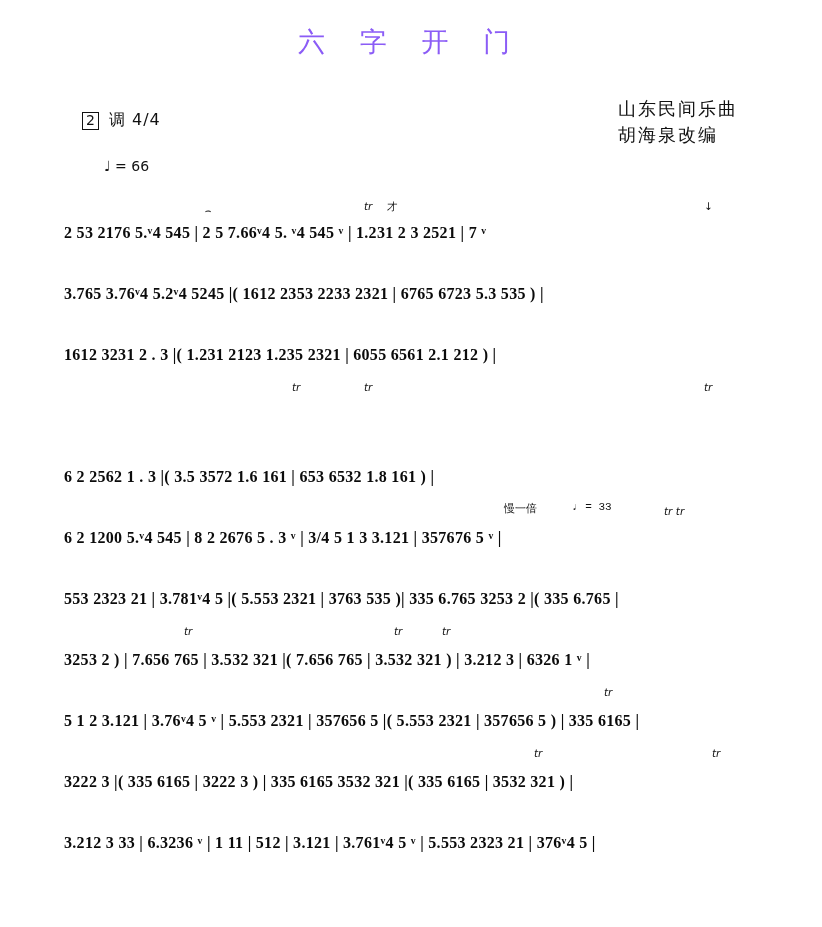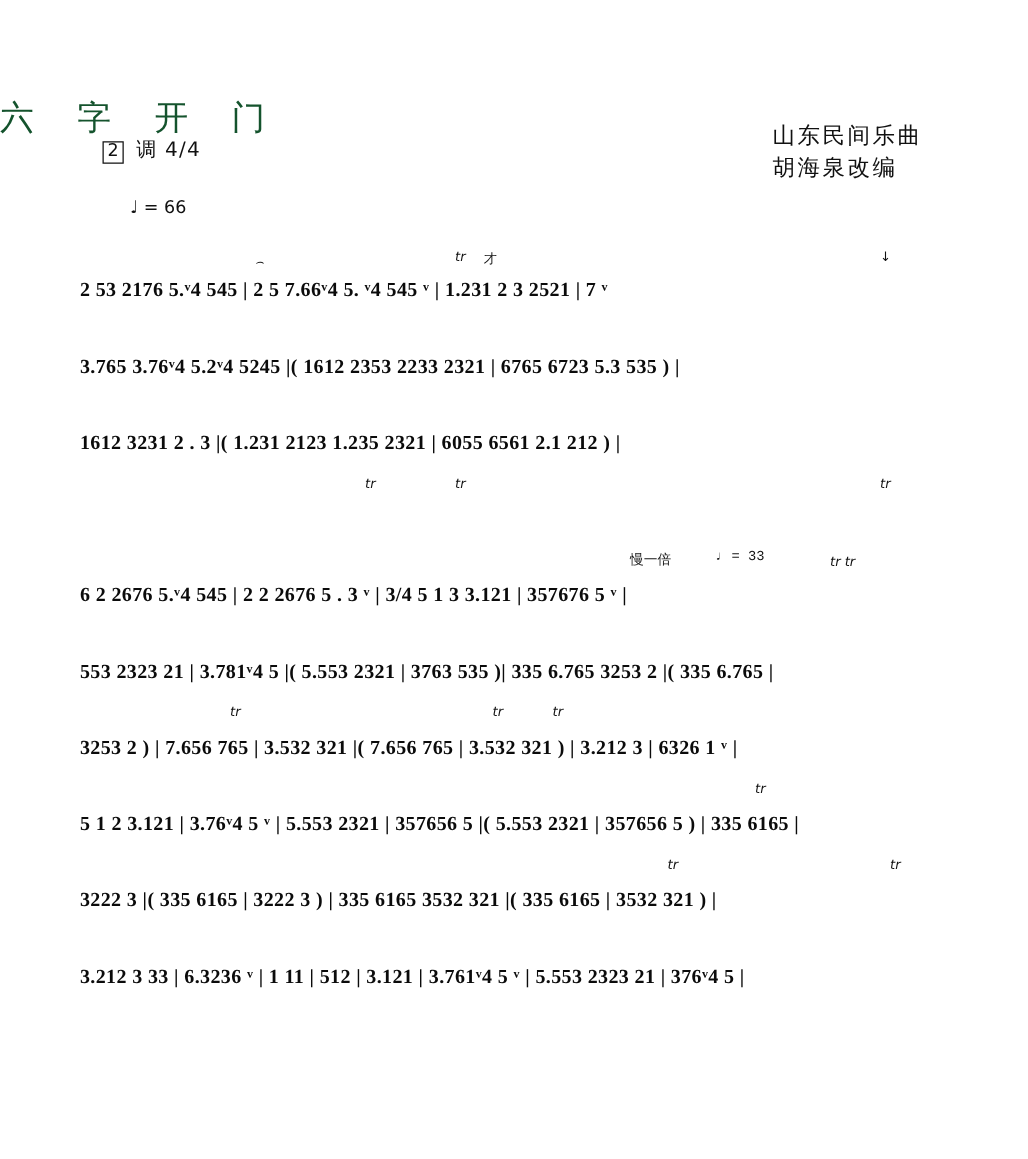--- a/index.html
+++ b/index.html
@@ -15,26 +15,27 @@
     position: relative;
     overflow: hidden;
   }
   .sheet {
     position: relative;
     width: 822px;
     height: 927px;
     background: #ffffff;
   }
   .title {
+    text-align: center;
     font-family: "Liberation Serif", serif;
     font-size: 27px;
     letter-spacing: 14px;
-    padding-top: 76px;
+    padding-top: 24px;
     font-weight: 500;
-    color: #14532d;
+    color: #8b5cf6;
   }
   .credits {
     position: absolute;
     right: 84px;
     top: 96px;
     text-align: left;
     font-size: 18px;
     line-height: 26px;
     letter-spacing: 2px;
     color: #111;
@@ -164,28 +165,31 @@
     </div>
 
     <div class="stave">
       <div class="marks">
         <span style="left:228px; top:0px;">tr</span>
         <span style="left:300px; top:0px;">tr</span>
         <span style="left:640px; top:0px;">tr</span>
       </div>
     </div>
 
+    <div class="stave">
+      <div class="notes">6 2   2562   1 .  3  |( 3.5   3572   1.6   161 | 653   6532   1.8   161 ) |</div>
+    </div>
 
     <div class="stave">
       <div class="marks">
         <span class="tempo-change" style="left:440px; top:-2px;">慢一倍</span>
         <span class="tempo-change" style="left:508px; top:-2px;">♩ = 33</span>
         <span style="left:600px; top:2px;">tr tr</span>
       </div>
-      <div class="notes">6 2   2676   5.ᵛ4   545 | 2 2   2676   5 .  3 ᵛ | 3/4 5 1 3   3.121 | 357676   5 ᵛ |</div>
+      <div class="notes">6 2   1200   5.ᵛ4   545 | 8 2   2676   5 .  3 ᵛ | 3/4 5 1 3   3.121 | 357676   5 ᵛ |</div>
     </div>
 
     <div class="stave">
       <div class="notes">553   2323 21 | 3.781ᵛ4 5 |( 5.553   2321 | 3763   535 )| 335   6.765   3253   2  |( 335 6.765 |</div>
     </div>
 
     <div class="stave">
       <div class="marks">
         <span style="left:120px; top:0px;">tr</span>
         <span style="left:330px; top:0px;">tr</span>

